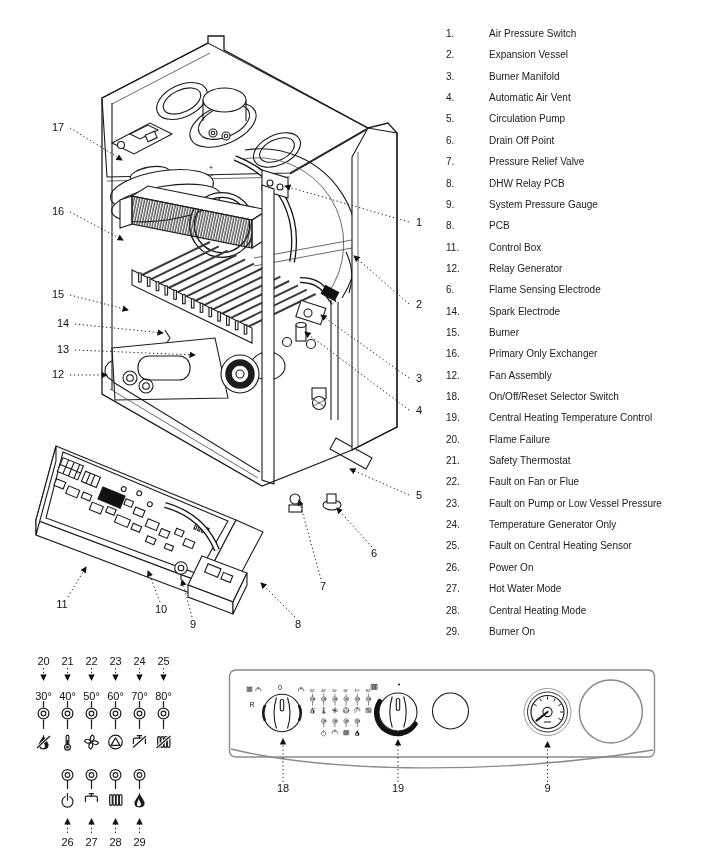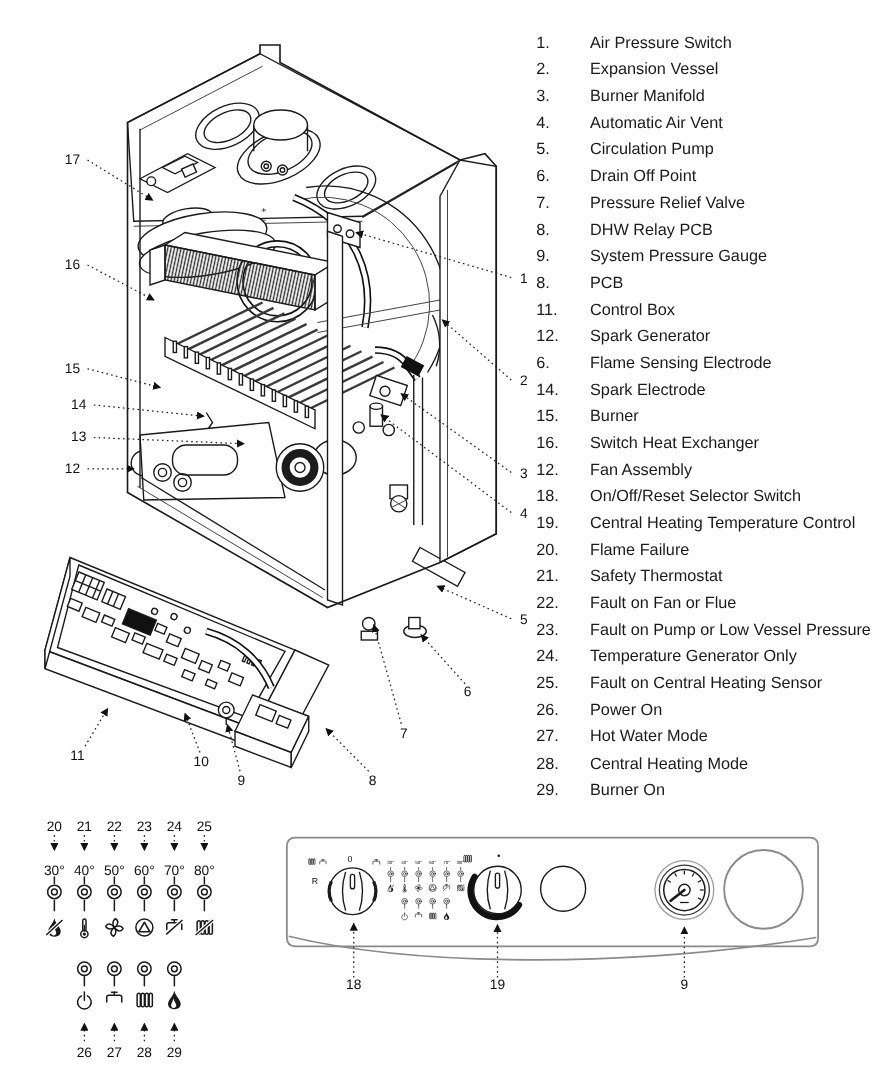--- a/index.html
+++ b/index.html
@@ -1,19 +1,19 @@
 <!DOCTYPE html>
 <html><head>
 <meta charset="utf-8">
 <style>
   html,body{margin:0;padding:0;background:#fff;}
   #page{position:relative;width:714px;height:863px;background:#fff;overflow:hidden;
         font-family:"Liberation Sans","DejaVu Sans",sans-serif;color:#1a1a1a;}
   #art{position:absolute;left:0;top:0;}
-  .legend-row{position:absolute;left:429px;font-size:13px;line-height:14px;white-space:nowrap;color:#1a1a1a;}
+  .legend-row{position:absolute;left:446px;font-size:10px;line-height:14px;white-space:nowrap;color:#1a1a1a;}
   .lnum{display:inline-block;width:43px;}
   
   .s1{stroke:#1a1a1a;stroke-width:1.1;fill:none;}
   .sf{stroke:#1a1a1a;stroke-width:1.1;fill:#fff;}
   .sthin{stroke:#444;stroke-width:0.8;fill:none;}
   .tube{stroke:#111;stroke-width:6;fill:none;}
   .tubein{stroke:#fff;stroke-width:3.4;fill:none;}
   .leader{stroke:#222;stroke-width:1;fill:none;stroke-dasharray:1.3 2.6;}
   .callout{font-size:11px;fill:#111;text-anchor:middle;}
   .gridnum{font-size:11px;fill:#111;text-anchor:middle;}
@@ -520,25 +520,25 @@
   <div class="legend-row" style="top:48.4px"><span class="lnum">2.</span><span>Expansion Vessel</span></div>
   <div class="legend-row" style="top:69.7px"><span class="lnum">3.</span><span>Burner Manifold</span></div>
   <div class="legend-row" style="top:91.1px"><span class="lnum">4.</span><span>Automatic Air Vent</span></div>
   <div class="legend-row" style="top:112.4px"><span class="lnum">5.</span><span>Circulation Pump</span></div>
   <div class="legend-row" style="top:133.8px"><span class="lnum">6.</span><span>Drain Off Point</span></div>
   <div class="legend-row" style="top:155.1px"><span class="lnum">7.</span><span>Pressure Relief Valve</span></div>
   <div class="legend-row" style="top:176.5px"><span class="lnum">8.</span><span>DHW Relay PCB</span></div>
   <div class="legend-row" style="top:197.8px"><span class="lnum">9.</span><span>System Pressure Gauge</span></div>
   <div class="legend-row" style="top:219.2px"><span class="lnum">8.</span><span>PCB</span></div>
   <div class="legend-row" style="top:240.5px"><span class="lnum">11.</span><span>Control Box</span></div>
-  <div class="legend-row" style="top:261.9px"><span class="lnum">12.</span><span>Spark Generator</span></div>
+  <div class="legend-row" style="top:261.9px"><span class="lnum">12.</span><span>Relay Generator</span></div>
   <div class="legend-row" style="top:283.2px"><span class="lnum">6.</span><span>Flame Sensing Electrode</span></div>
   <div class="legend-row" style="top:304.6px"><span class="lnum">14.</span><span>Spark Electrode</span></div>
   <div class="legend-row" style="top:325.9px"><span class="lnum">15.</span><span>Burner</span></div>
-  <div class="legend-row" style="top:347.3px"><span class="lnum">16.</span><span>Switch Heat Exchanger</span></div>
+  <div class="legend-row" style="top:347.3px"><span class="lnum">16.</span><span>Primary Only Exchanger</span></div>
   <div class="legend-row" style="top:368.6px"><span class="lnum">12.</span><span>Fan Assembly</span></div>
   <div class="legend-row" style="top:390px"><span class="lnum">18.</span><span>On/Off/Reset Selector Switch</span></div>
   <div class="legend-row" style="top:411.3px"><span class="lnum">19.</span><span>Central Heating Temperature Control</span></div>
   <div class="legend-row" style="top:432.7px"><span class="lnum">20.</span><span>Flame Failure</span></div>
   <div class="legend-row" style="top:454px"><span class="lnum">21.</span><span>Safety Thermostat</span></div>
   <div class="legend-row" style="top:475.4px"><span class="lnum">22.</span><span>Fault on Fan or Flue</span></div>
   <div class="legend-row" style="top:496.7px"><span class="lnum">23.</span><span>Fault on Pump or Low Vessel Pressure</span></div>
   <div class="legend-row" style="top:518.1px"><span class="lnum">24.</span><span>Temperature Generator Only</span></div>
   <div class="legend-row" style="top:539.4px"><span class="lnum">25.</span><span>Fault on Central Heating Sensor</span></div>
   <div class="legend-row" style="top:560.8px"><span class="lnum">26.</span><span>Power On</span></div>

